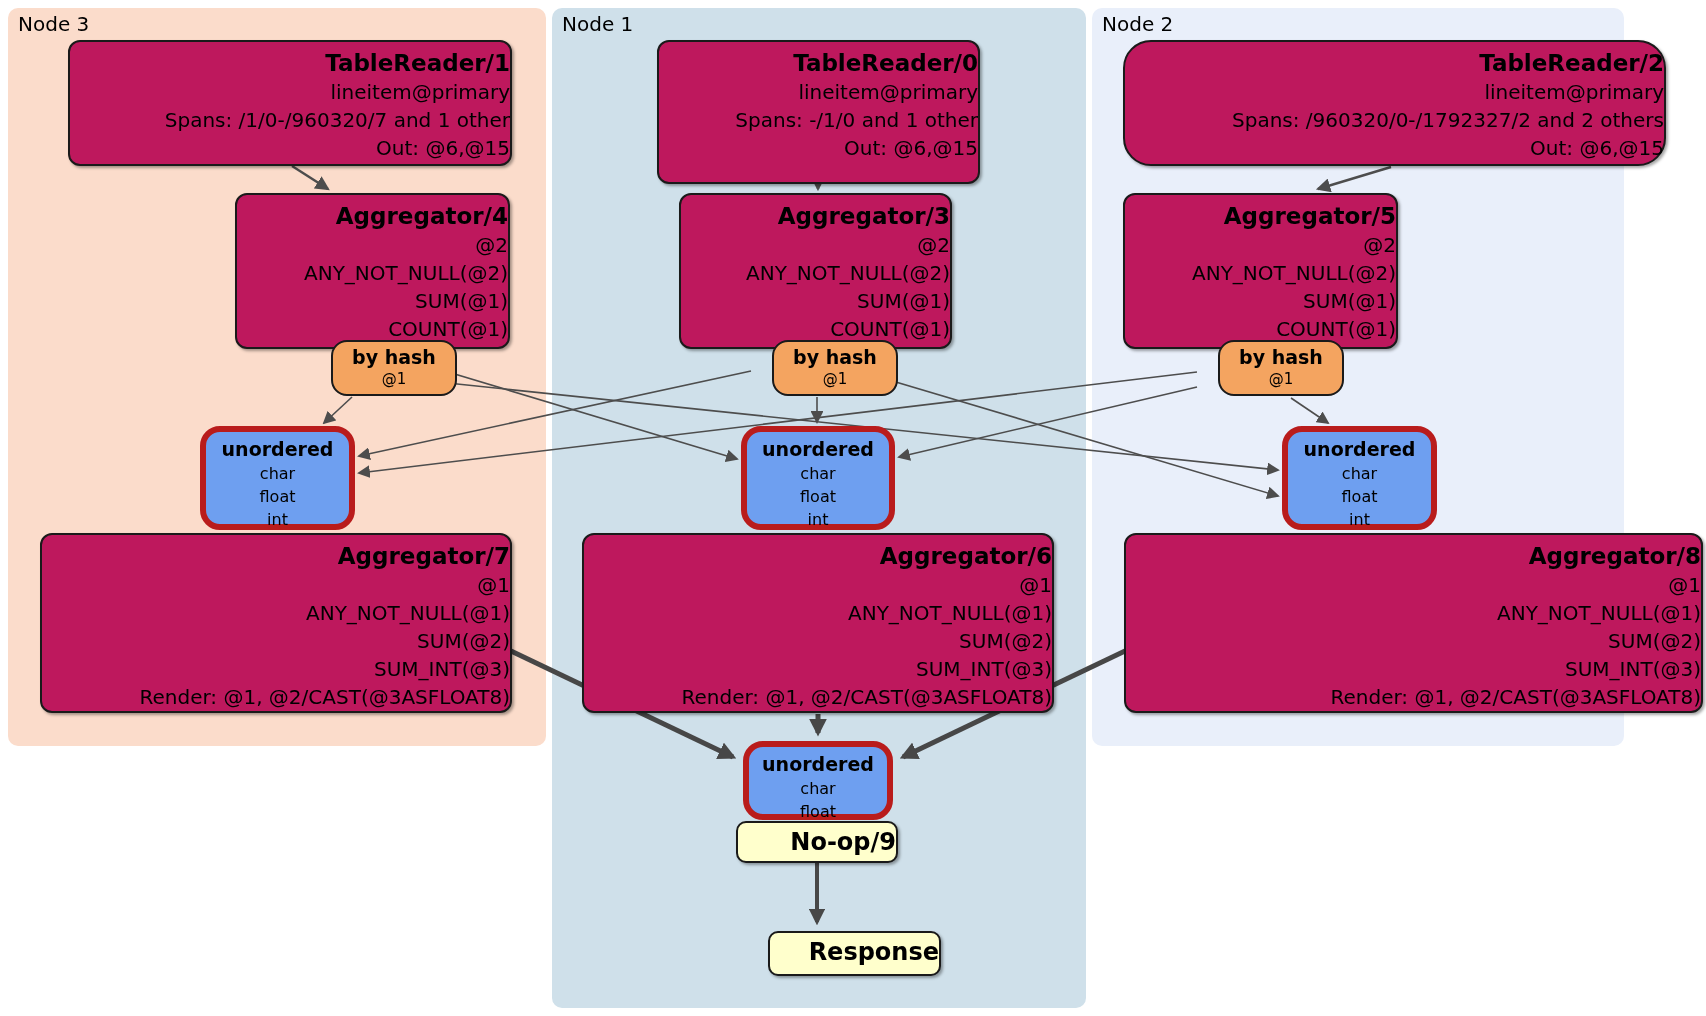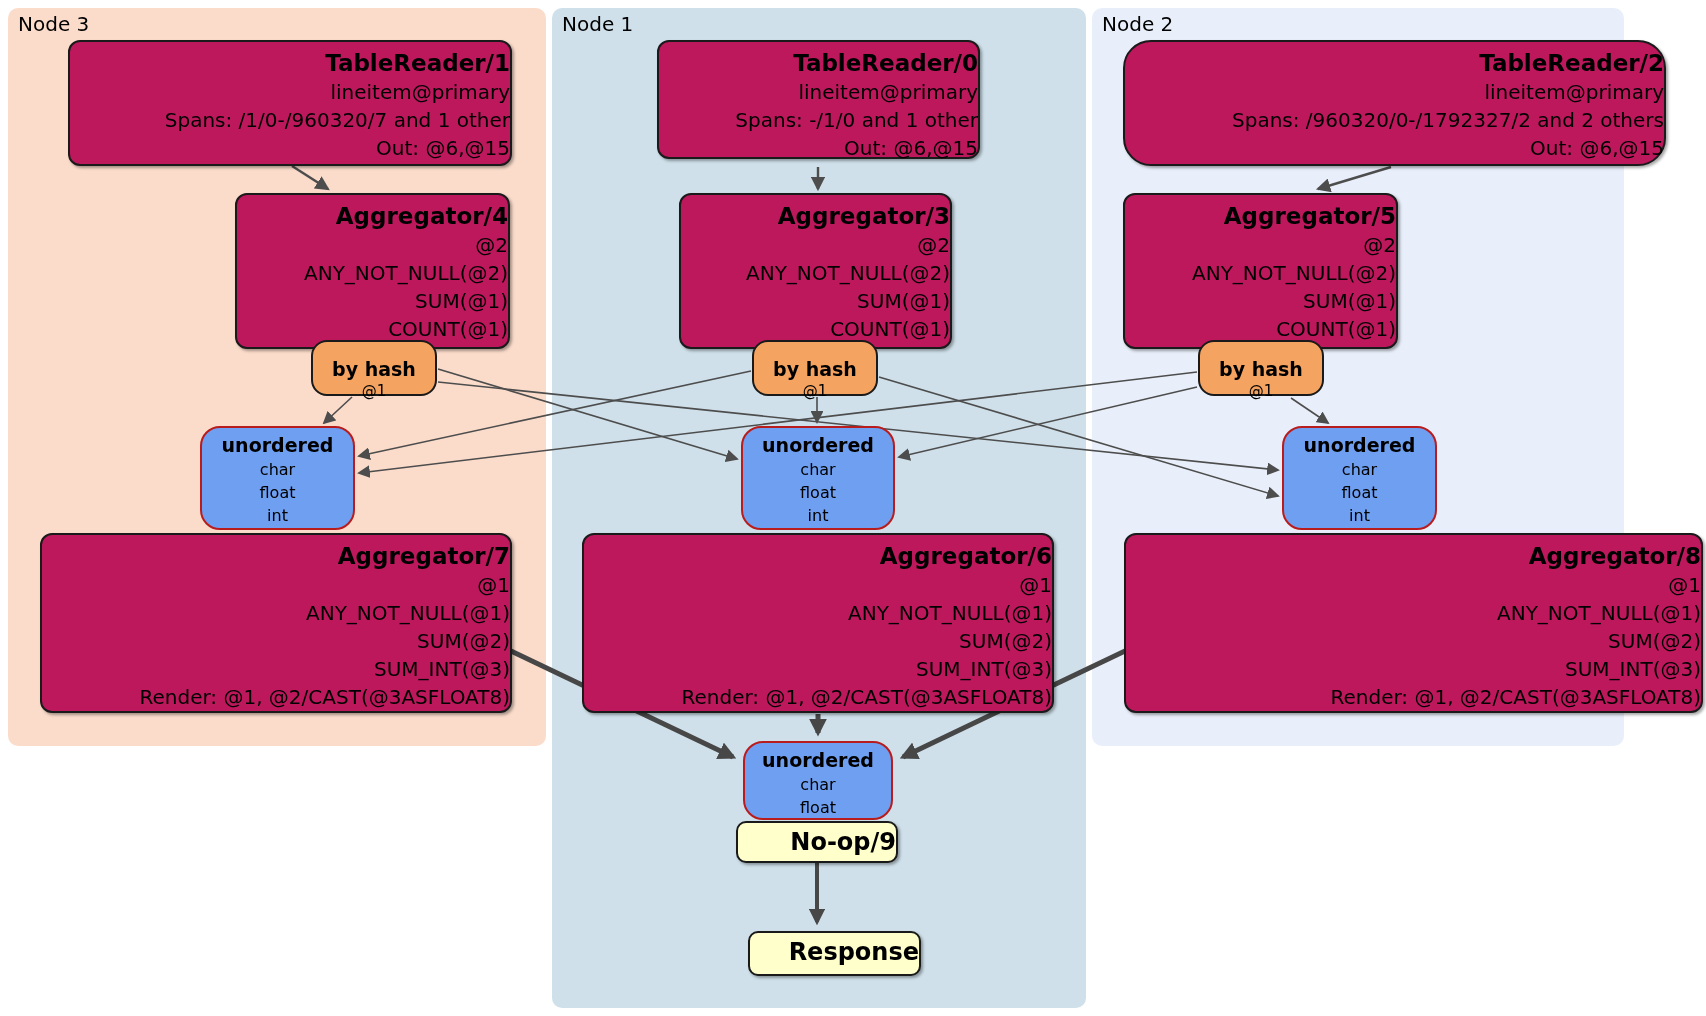--- a/index.html
+++ b/index.html
@@ -23,57 +23,57 @@
   .pbox{
     position:absolute;box-sizing:border-box;background:#be185d;
     border:2px solid #1a1a1a;border-radius:12px;text-align:right;
     box-shadow:2px 2px 3px rgba(0,0,0,0.35);padding-top:6px;
   }
   .ptitle{font-size:23px;font-weight:bold;line-height:30px;}
   .pline{font-size:20px;line-height:28px;white-space:nowrap;}
   
   .router{
     position:absolute;box-sizing:border-box;background:#f4a460;
-    border:2px solid #1a1a1a;border-radius:16px;text-align:center;padding-top:15px;
+    border:2px solid #1a1a1a;border-radius:16px;text-align:center;padding-top:3px;margin-left:20px;
   }
   .rlabel{font-size:19px;font-weight:bold;line-height:24px;}
   .rdetail{font-size:15px;line-height:20px;}
   
   .stream{
     position:absolute;box-sizing:border-box;background:#6e9ff0;
-    border:2px solid #b91c1c;border-radius:20px;text-align:center;padding-top:4px;
+    border:6px solid #b91c1c;border-radius:20px;text-align:center;padding-top:4px;
   }
   .slabel{font-size:19px;font-weight:bold;line-height:26px;}
   .stype{font-size:16px;line-height:23px;}
   
   .tbox{
     position:absolute;box-sizing:border-box;background:#ffffcc;
     border:2px solid #1a1a1a;border-radius:10px;text-align:right;
     box-shadow:2px 2px 3px rgba(0,0,0,0.35);
   }
   .ttitle{font-size:24px;font-weight:bold;line-height:38px;}
   
   #tr1{left:68px;top:40px;width:444px;height:126px;}
-  #tr0{left:657px;top:40px;width:323px;height:119px;}
+  #tr0{left:657px;top:40px;width:323px;height:144px;}
   #tr2{left:1123px;top:40px;width:543px;height:126px;border-radius:28px;}
   #agg4{left:235px;top:193px;width:275px;height:156px;}
   #agg3{left:679px;top:193px;width:273px;height:156px;}
   #agg5{left:1123px;top:193px;width:275px;height:156px;}
   #agg7{left:40px;top:533px;width:472px;height:180px;}
   #agg6{left:582px;top:533px;width:472px;height:180px;padding-left:17px;}
   #agg8{left:1124px;top:533px;width:579px;height:180px;}
   #bh3{left:311px;top:340px;width:126px;height:56px;}
   #bh1{left:752px;top:340px;width:126px;height:56px;}
   #bh2{left:1198px;top:340px;width:126px;height:56px;}
   #un3{left:200px;top:426px;width:155px;height:104px;}
   #un1{left:741px;top:426px;width:154px;height:104px;}
   #un2{left:1282px;top:426px;width:155px;height:104px;}
   #unf{left:743px;top:741px;width:150px;height:79px;}
   #noop{left:736px;top:821px;width:162px;height:42px;}
-  #resp{left:748px;top:931px;width:173px;height:45px;}
+  #resp{left:768px;top:931px;width:173px;height:45px;}
 </style>
 </head>
 <body>
 
 <div class="canvas">
 
   <div class="group g-node3">
     <span class="group-label">Node 3</span>
   </div>
   <div class="group g-node1">

